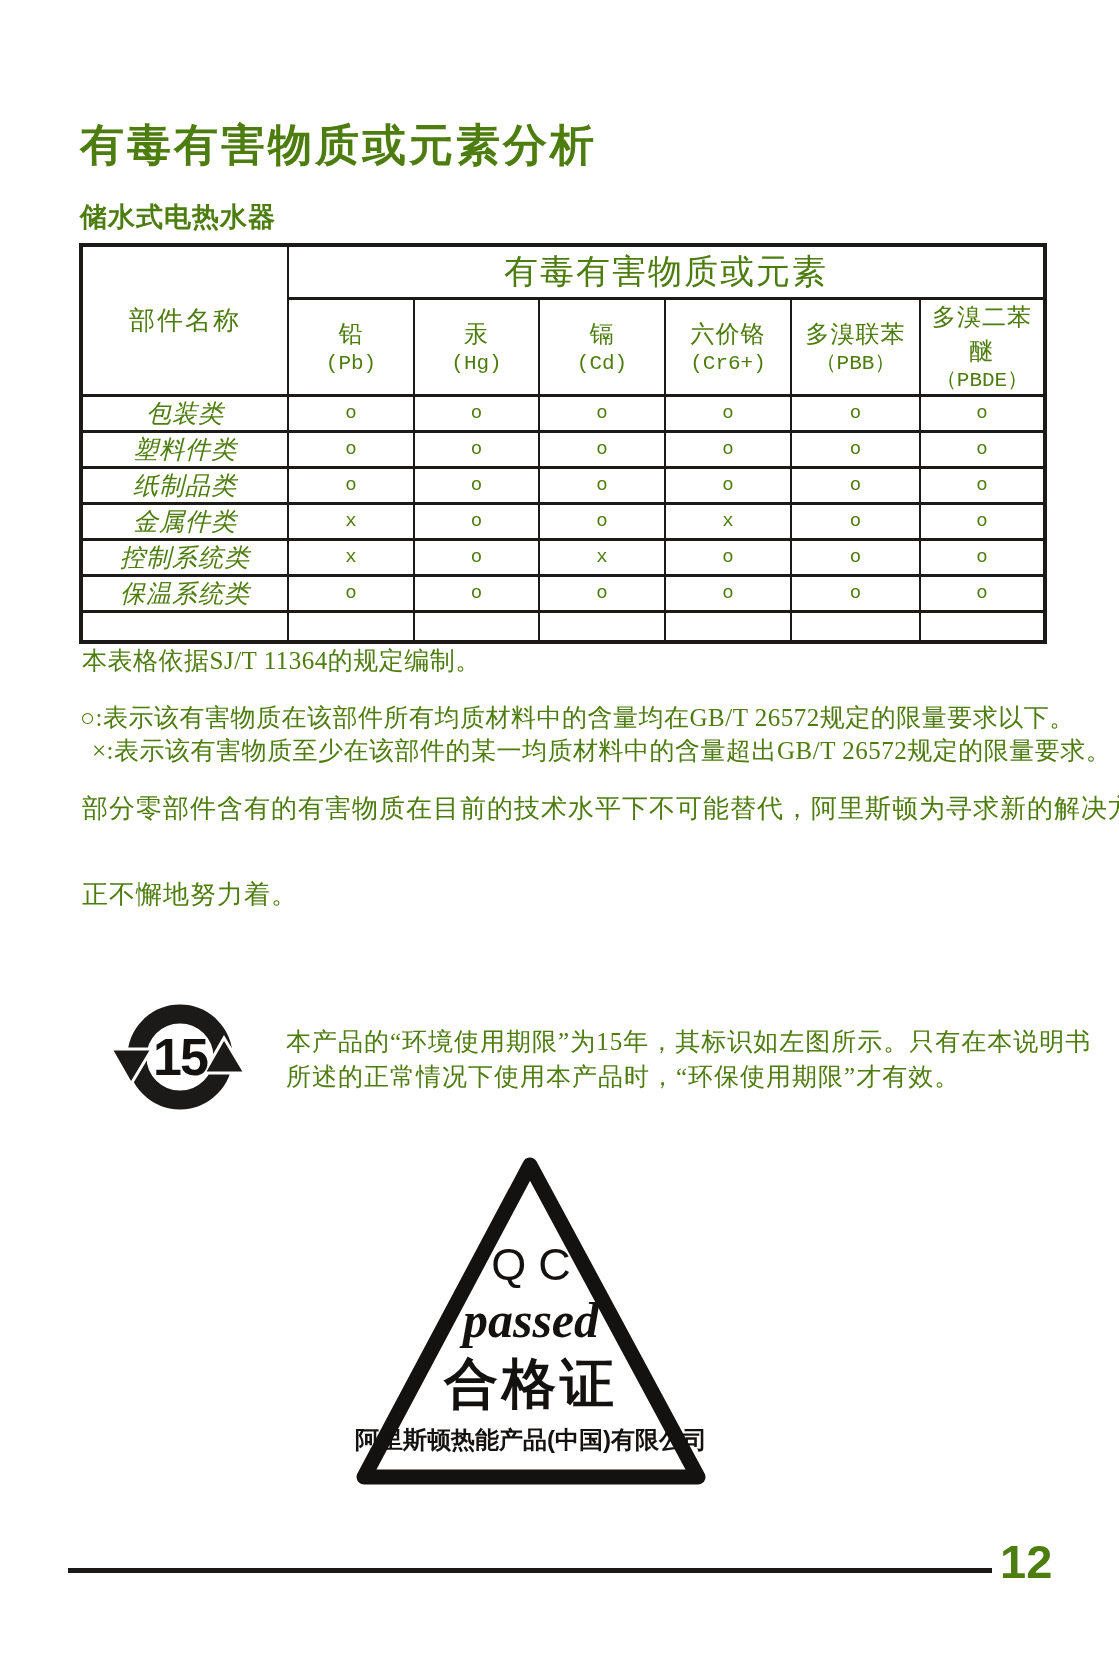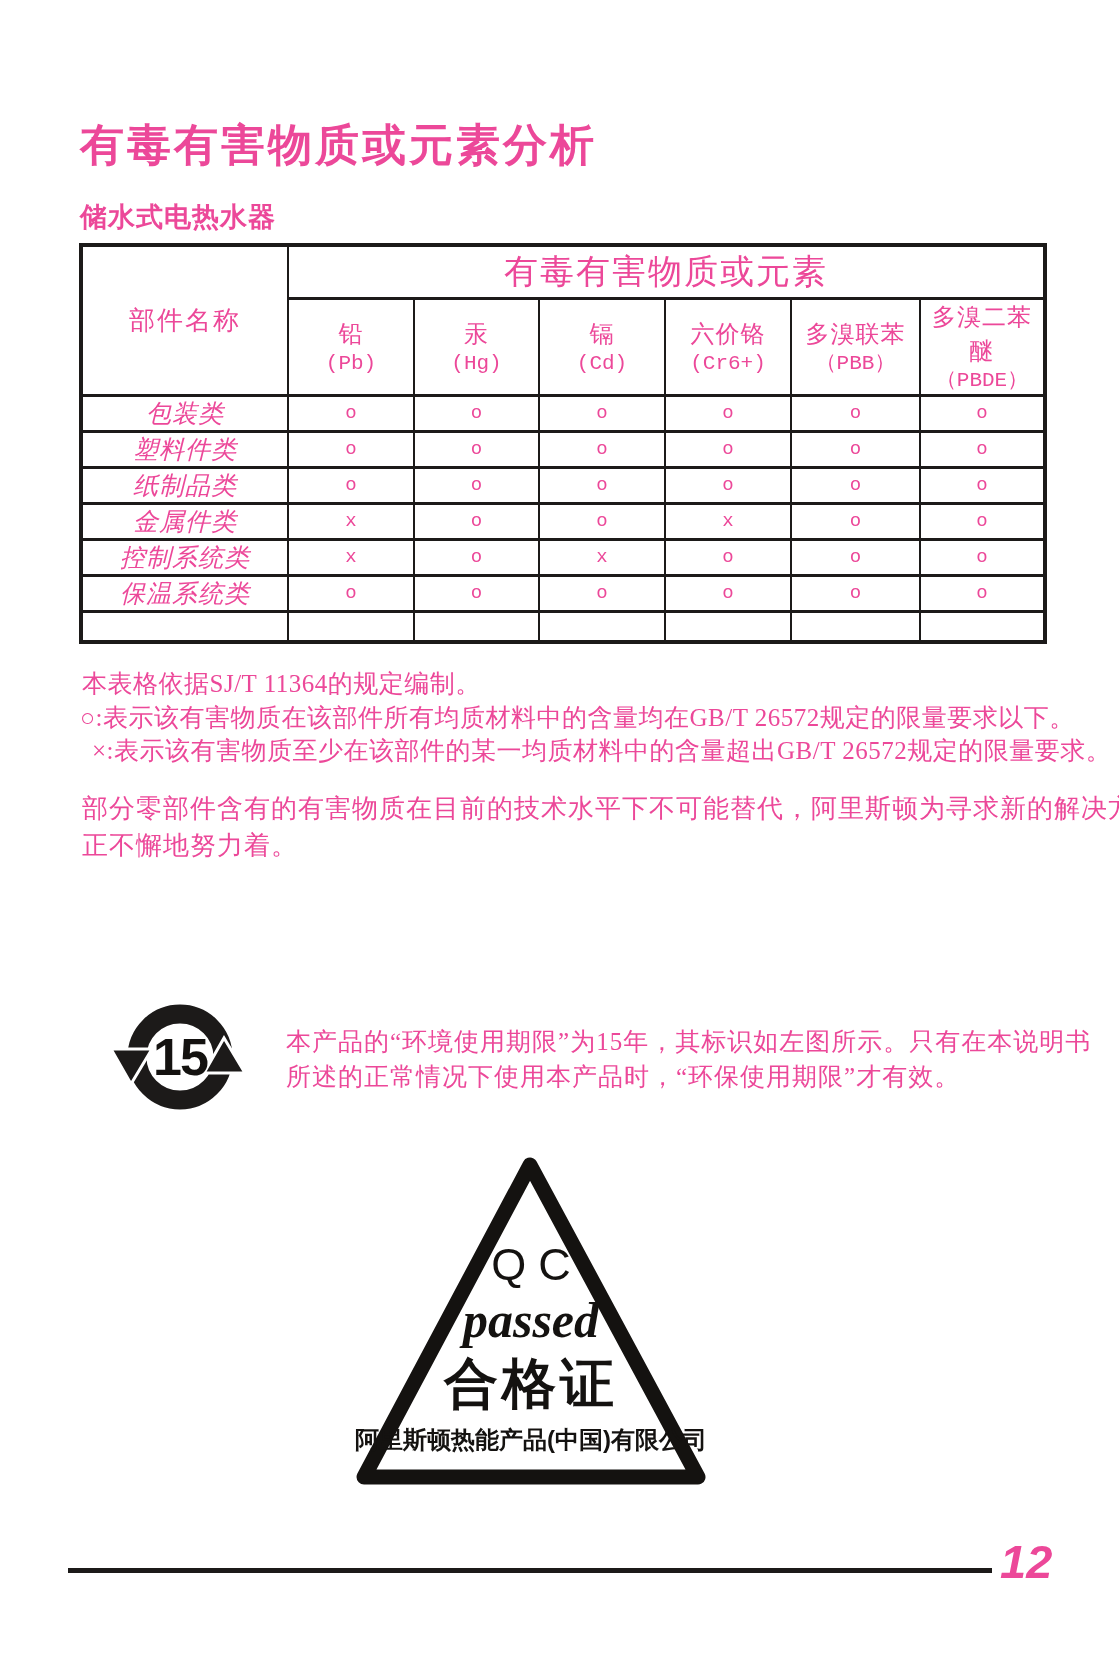--- a/index.html
+++ b/index.html
@@ -1,21 +1,21 @@
 <!DOCTYPE html>
 <html><head>
 <meta charset="utf-8">
 <style>
   * { margin:0; padding:0; box-sizing:border-box; }
   html,body { background:#ffffff; }
   .page {
     position:relative;
     width:1119px; height:1654px;
     background:#ffffff;
-    color:#ec4899;
+    color:#4d7c0f;
     font-family:"Liberation Serif","DejaVu Serif",serif;
     overflow:hidden;
   }
   .abs { position:absolute; }
 
   .doc-title {
     left:80px; top:116px;
     font-size:44px; font-weight:bold; letter-spacing:3px;
     white-space:nowrap;
   }
@@ -54,21 +54,21 @@
 
   .footer-note {
     left:232px; top:1497px;
     font-size:30px; font-weight:bold;
     font-family:"Liberation Sans","DejaVu Sans",sans-serif;
     letter-spacing:1px; white-space:nowrap;
   }
   .footer-rule { left:68px; top:1568px; width:924px; height:5px; background:#1c1a19; }
   .page-number {
     left:1000px; top:1534px;
-    font-size:47px; font-weight:bold; font-style:italic;
+    font-size:47px; font-weight:bold; 
     font-family:"Liberation Sans","DejaVu Sans",sans-serif;
   }
 
   svg text { fill:#141210; }
   .qc-qc   { font-family:"Liberation Sans","DejaVu Sans",sans-serif; font-size:45px; letter-spacing:12px; font-weight:500; }
   .qc-passed { font-family:"Liberation Serif","DejaVu Serif",serif; font-size:50px; font-style:italic; font-weight:bold; }
   .qc-cert { font-family:"Liberation Sans","DejaVu Sans",sans-serif; font-size:54px; font-weight:bold; letter-spacing:4px; }
   .qc-company { font-family:"Liberation Sans","DejaVu Sans",sans-serif; font-size:24px; font-weight:bold; }
   .epup-num { font-family:"Liberation Sans","DejaVu Sans",sans-serif; font-size:52px; font-weight:bold; letter-spacing:-2px; }
 </style>
@@ -183,26 +183,26 @@
         <td class="cell-val"></td>
         <td class="cell-val"></td>
         <td class="cell-val"></td>
         <td class="cell-val"></td>
         <td class="cell-val"></td>
         <td class="cell-val"></td>
       </tr>
     </tbody>
   </table>
 
-  <div class="abs note" style="left:82px; top:644px;margin-top:23px;">本表格依据SJ/T 11364的规定编制。</div>
+  <div class="abs note" style="left:82px; top:644px;">本表格依据SJ/T 11364的规定编制。</div>
   <div class="abs note" style="left:80px; top:701px;">○:表示该有害物质在该部件所有均质材料中的含量均在GB/T 26572规定的限量要求以下。</div>
   <div class="abs note" style="left:80px; top:734px;margin-left:12px;">×:表示该有害物质至少在该部件的某一均质材料中的含量超出GB/T 26572规定的限量要求。</div>
 
   <div class="abs para" style="left:82px; top:791px;">部分零部件含有的有害物质在目前的技术水平下不可能替代，阿里斯顿为寻求新的解决方案</div>
-  <div class="abs para" style="left:82px; top:828px;">正不懈地努力着。</div>
+  <div class="abs para" style="left:82px; top:877px;">正不懈地努力着。</div>
 
   <svg class="abs" style="left:110px; top:1000px;" width="136" height="116" viewBox="0 0 136 116">
     <circle cx="70" cy="57" r="43" fill="none" stroke="#1c1a19" stroke-width="19"></circle>
     <polygon points="1,49 42,49 21,84" fill="#1c1a19" stroke="#ffffff" stroke-width="3"></polygon>
     <polygon points="94,73 135,73 114,38" fill="#1c1a19" stroke="#ffffff" stroke-width="3"></polygon>
     <text class="epup-num" x="70" y="75" text-anchor="middle">15</text>
   </svg>
 
   <div class="abs epup-text" style="left:286px; top:1025px;">本产品的“环境使用期限”为15年，其标识如左图所示。只有在本说明书</div>
   <div class="abs epup-text" style="left:286px; top:1060px;">所述的正常情况下使用本产品时，“环保使用期限”才有效。</div>

